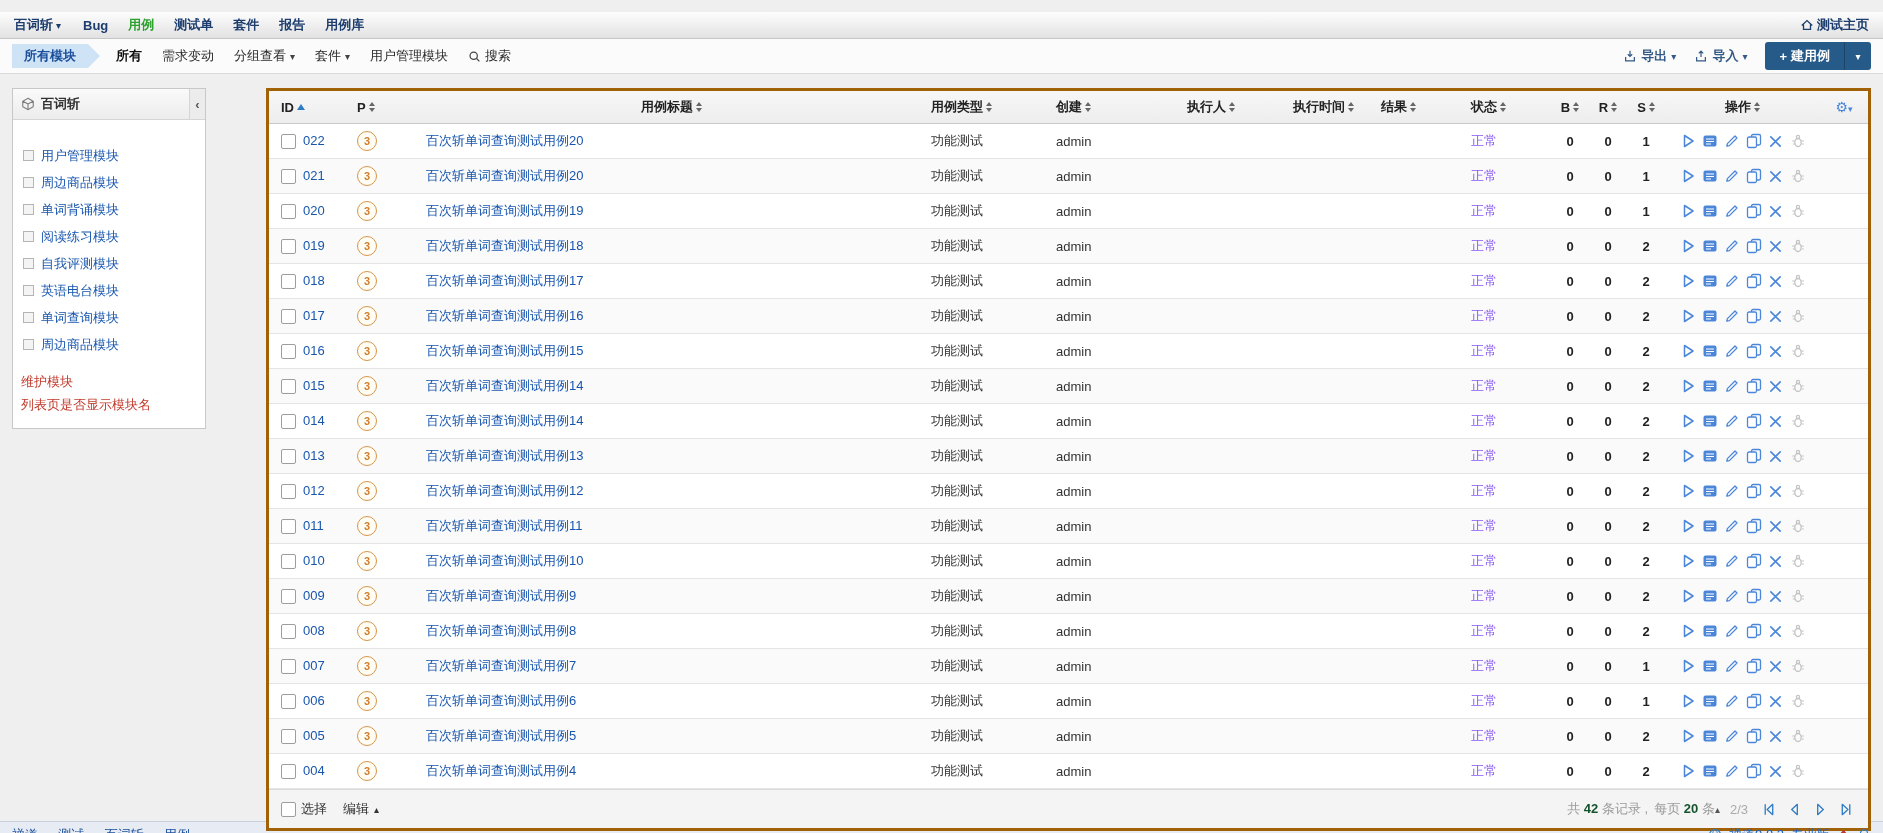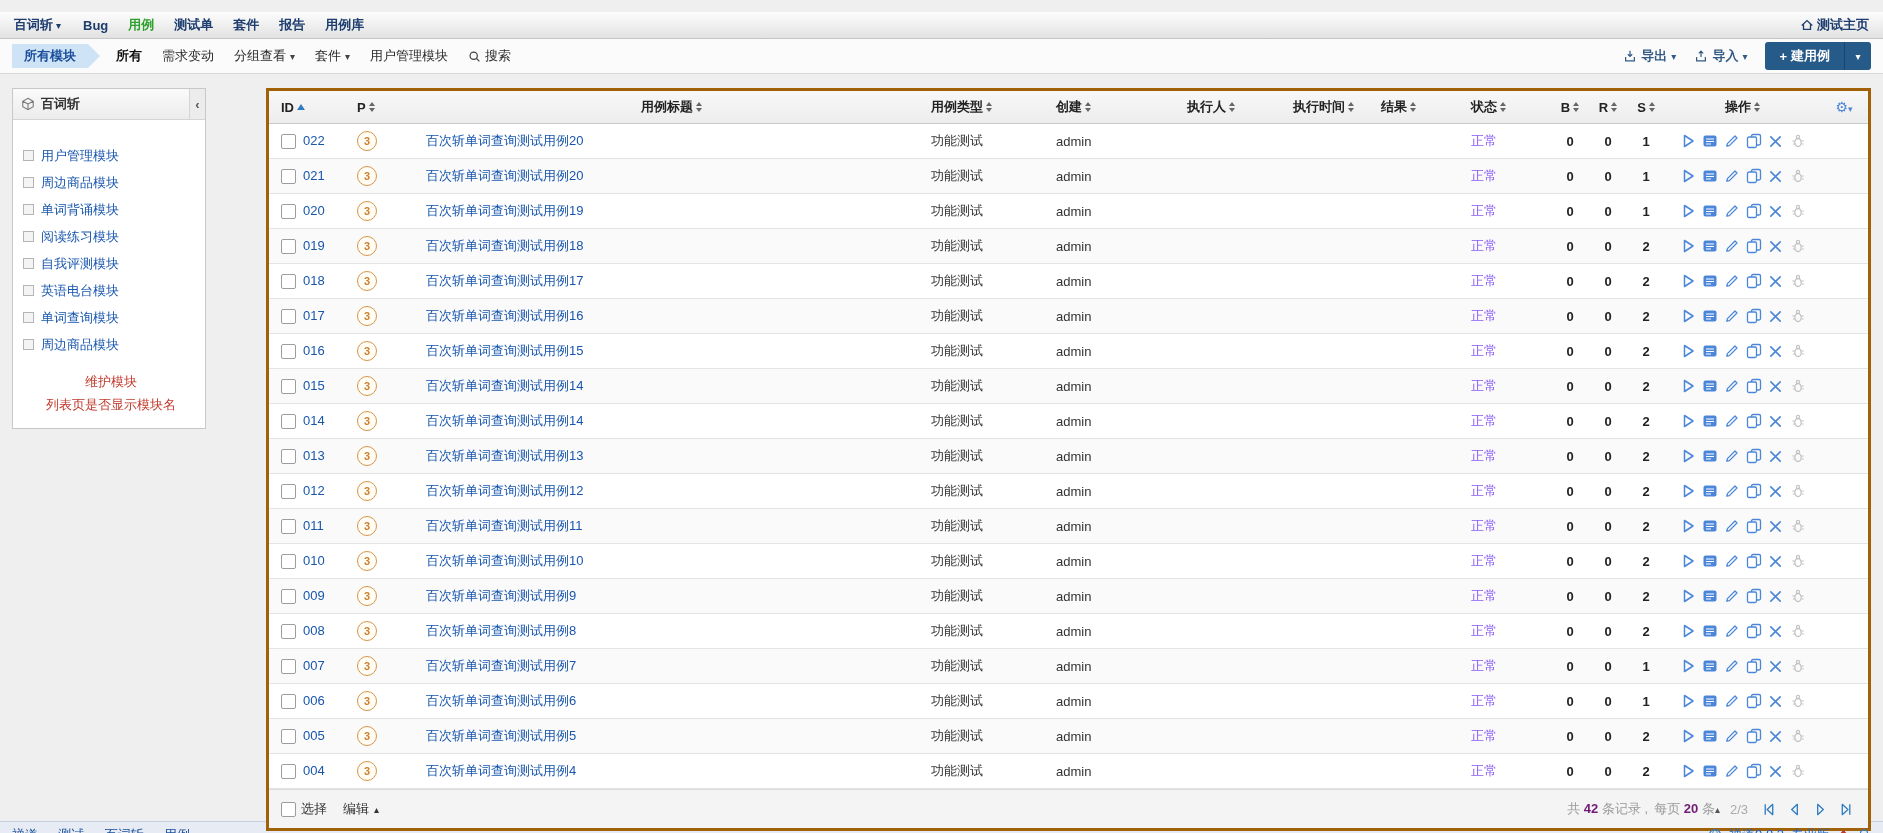--- a/index.html
+++ b/index.html
@@ -36,21 +36,21 @@
   
   .sidebar{width:192px;background:#fff;border:1px solid #c8c8c8;flex:none;}
   .sb-head{height:30px;background:linear-gradient(#fafafa,#ececec);border-bottom:1px solid #d5d5d5;
     display:flex;align-items:center;gap:6px;padding:0 8px;font-weight:bold;color:#333;position:relative;}
   .sb-collapse{position:absolute;right:0;top:0;width:15px;height:30px;display:flex;align-items:center;
     justify-content:center;color:#555;border-left:1px solid #d5d5d5;background:#ececec;cursor:pointer;}
   .sb-list{list-style:none;margin:0;padding:22px 8px 6px 10px;}
   .sb-list li{display:flex;align-items:center;gap:7px;line-height:27px;}
   .sq{width:9px;height:9px;border:1px solid #b5b5b5;background:#f4f4f4;flex:none;}
   .mlink{color:#1856ae;}
-  .sb-links{padding:6px 4px 12px 8px;text-align:center;line-height:23px;}
+  .sb-links{padding:6px 4px 12px 8px;text-align:left;line-height:23px;}
   .sb-links a{color:#c0392b;display:block;}
   
   .panel{flex:1;background:#fff;border:3px solid #a16207;display:flex;flex-direction:column;margin-left:48px;}
   table{width:100%;border-collapse:collapse;table-layout:fixed;font-size:13px;}
   thead th{height:32px;background:linear-gradient(#f7f7f7,#ededed);border-bottom:1px solid #c9c9c9;
     font-weight:bold;color:#222;padding:0;}
   tbody td{height:34px;border-bottom:1px solid #e4e4e4;padding:0;color:#333;}
   tbody tr:nth-child(even){background:#fafafa;}
   .th-inner{display:inline-flex;align-items:center;gap:3px;}
   .sort{display:inline-flex;flex-direction:column;gap:2px;}
@@ -76,21 +76,21 @@
   .gear-head{color:#4b86d8;font-size:14px;}
   .gear-head .caret{font-size:9px;color:#4b86d8;}
   
   .tfoot{height:38px;background:#f4f4f4;border-top:1px solid #dcdcdc;display:flex;align-items:center;
     padding:0 12px;color:#333;margin-top:auto;}
   .tfoot .cb{margin-right:5px;}
   .edit-btn{margin-left:16px;display:inline-flex;align-items:center;gap:5px;color:#333;}
   .edit-btn .caret{font-size:10px;color:#333;}
   .tfoot .spacer{flex:1;}
   .pager{display:flex;align-items:center;gap:6px;color:#9b9b9b;}
-  .pager b{color:#701a75;}
+  .pager b{color:#14532d;}
   .pager .caret{font-size:10px;color:#555;}
   .pager .pnum{margin:0 4px;color:#aaa;}
   .pgbtn{display:inline-flex;width:20px;height:20px;align-items:center;justify-content:center;}
   
   .bottombar{height:26px;background:#e7ebf3;border-top:1px solid #c8cfdd;display:flex;align-items:center;
     padding:0 12px;color:#1b4f9c;}
   .crumbs{display:flex;align-items:center;gap:8px;}
   .crumbs a{color:#1b4f9c;}
   .crumbs .sep{color:#8a8a8a;}
   .bottombar .spacer{flex:1;}

